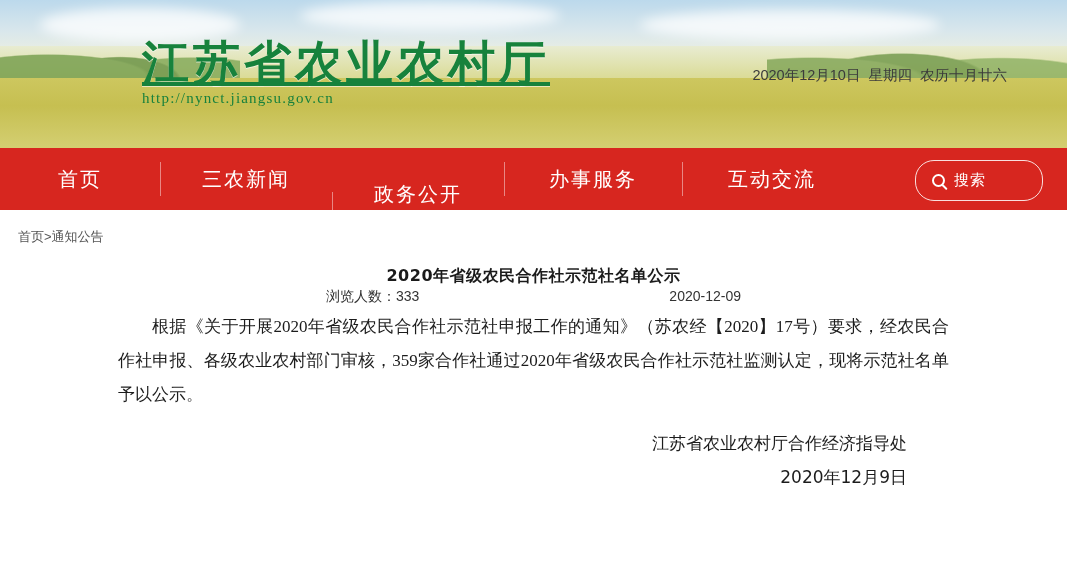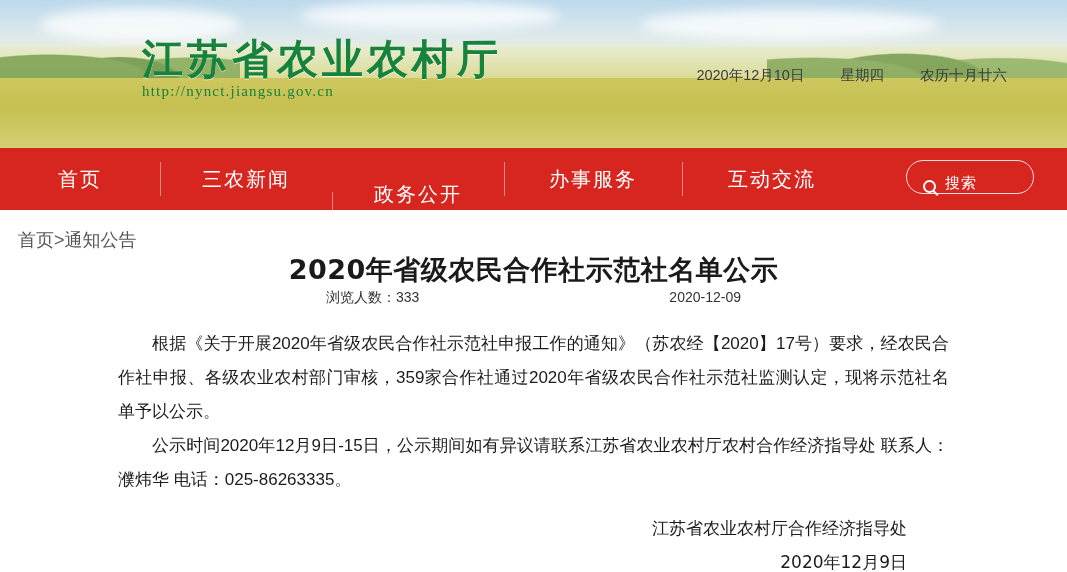--- a/index.html
+++ b/index.html
@@ -71,42 +71,43 @@
   }
 
   .logo-block {
     position: absolute;
     left: 142px;
     top: 36px;
   }
   .logo-title {
     font-family: "DejaVu Serif", "Liberation Serif", serif;
     font-weight: bold;
-    font-size: 41px;
+    font-size: 47px;
     letter-spacing: 4px;
     color: #17823c;
     text-shadow: 0 1px 0 rgba(255,255,255,0.6);
     line-height: 1.15;
+    text-decoration: underline;
   }
   .logo-url {
     font-family: Liberation Serif, serif;
     font-size: 15px;
     letter-spacing: 1.2px;
     color: #18813c;
   }
 
   .banner-date {
     position: absolute;
     right: 60px;
     top: 66px;
     font-size: 14.5px;
     color: #3b3b3b;
     white-space: nowrap;
   }
-  .banner-date span { margin-left: 32px; }
+  .banner-date span { margin-left: 4px; }
   .banner-date span:first-child { margin-left: 16px; }
 
   
   .nav {
     position: relative;
     height: 62px;
     background: #d7261f;
     display: flex;
     align-items: stretch;
   }
@@ -131,28 +132,28 @@
     background: rgba(255,255,255,0.45);
   }
   .nav-item:first-child { width: 160px; }
   .nav-item:nth-child(2) { width: 172px; }
   .nav-item:nth-child(3) { width: 172px; margin-top: 30px; }
   .nav-item:nth-child(4) { width: 178px; justify-content: center; }
   .nav-item:nth-child(5) { width: 180px; }
 
   .search-box {
     position: absolute;
-    right: 33px;
+    right: 24px;
     top: 12px;
     width: 128px;
-    height: 34px;
+    height: 41px;
     border: 1px solid rgba(255,255,255,0.85);
     border-radius: 19px;
     display: flex;
-    align-items: flex-end;
+    align-items: center;
     padding-left: 16px;
     color: #fff;
     cursor: pointer;
   }
   .search-box .mag {
     width: 13px; height: 13px;
     border: 2px solid #fff;
     border-radius: 50%;
     position: relative;
     flex: 0 0 auto;
@@ -169,52 +170,53 @@
   .search-box .slabel {
     margin-left: 9px;
     font-size: 15px;
     letter-spacing: 1px;
     color: #fff;
   }
 
   
   .breadcrumb {
     padding: 18px 0 0 18px;
-    font-size: 18px;
+    font-size: 13px;
     color: #555;
   }
   .breadcrumb a { color: #555; text-decoration: none; }
 
   
   .article {
     padding: 0 118px;
   }
   .art-title {
     text-align: center;
-    font-size: 27px;
+    font-size: 16px;
     font-weight: bold;
     color: #1a1a1a;
+    margin-top: 20px;
     font-family: "DejaVu Sans", "Liberation Sans", sans-serif;
     letter-spacing: 0.5px;
   }
   .art-meta {
     display: flex;
     justify-content: center;
     gap: 250px;
     margin-top: 1px;
     font-size: 14px;
     color: #333;
   }
   .art-body {
-    margin-top: 20px;
+    margin-top: 4px;
     font-size: 17px;
     line-height: 34px;
     color: #1c1c1c;
     text-align: justify;
-    font-family: Liberation Sans, sans-serif;
+    font-family: Liberation Serif, serif;
   }
   .art-body p {
     margin: 0;
     text-indent: 2em;
   }
   .sign {
     margin-top: 14px;
     font-size: 17px;
     line-height: 34px;
     color: #1c1c1c;
@@ -280,21 +282,20 @@
   <div class="article">
     <div class="art-title">2020年省级农民合作社示范社名单公示</div>
 
     <div class="art-meta">
       <div>浏览人数：333</div>
       <div>2020-12-09</div>
     </div>
 
     <div class="art-body">
       <p>根据《关于开展2020年省级农民合作社示范社申报工作的通知》（苏农经【2020】17号）要求，经农民合作社申报、各级农业农村部门审核，359家合作社通过2020年省级农民合作社示范社监测认定，现将示范社名单予以公示。</p>
-      <p>公示时间2020年12月9日-15日，公示期间如有异议请联系江苏省农业农村厅农村合作经济指导处 联系人：濮炜华 电话：025-86263335。</p>
     </div>
 
     <div class="sign">
       <div>江苏省农业农村厅合作经济指导处</div>
       <div>2020年12月9日</div>
     </div>
   </div>
 
 </div>
 

